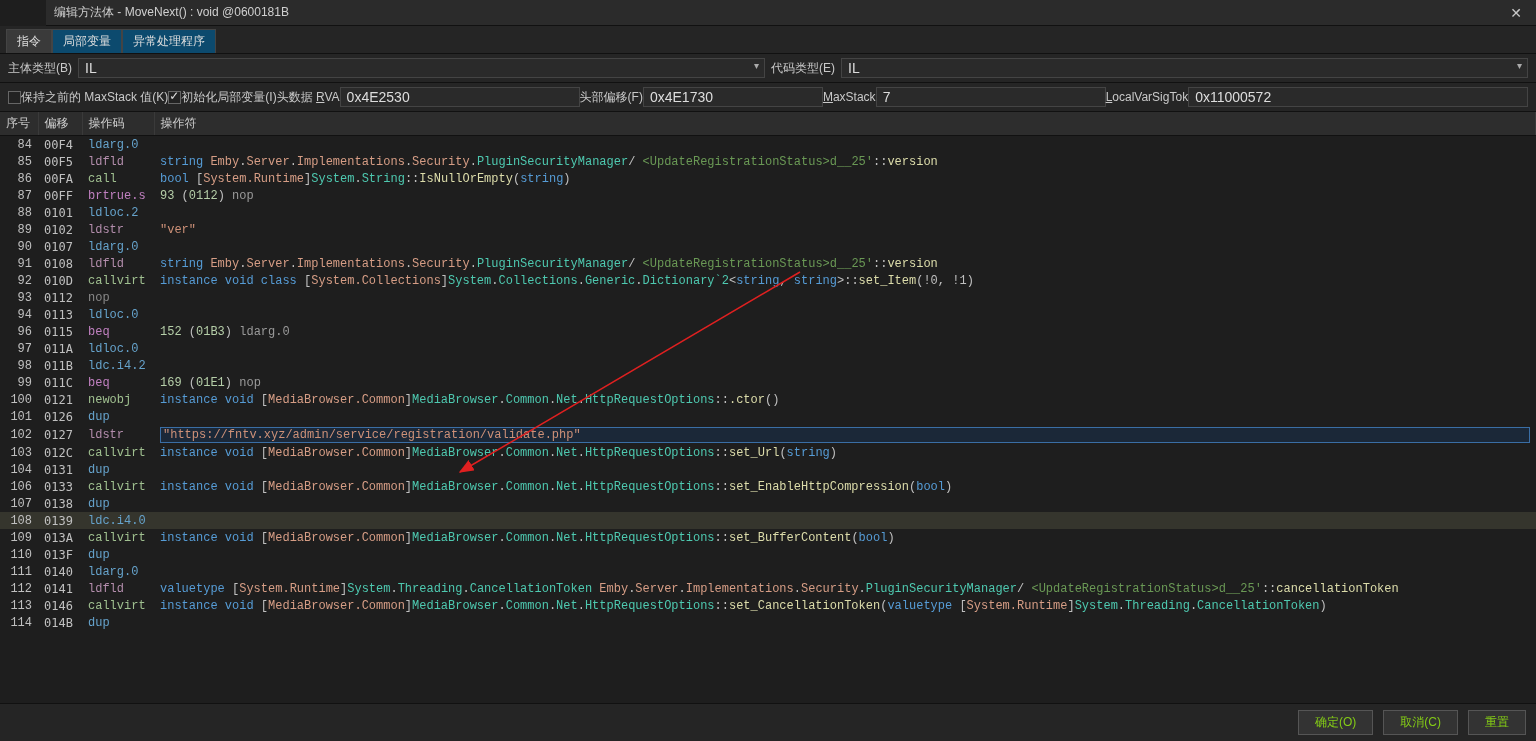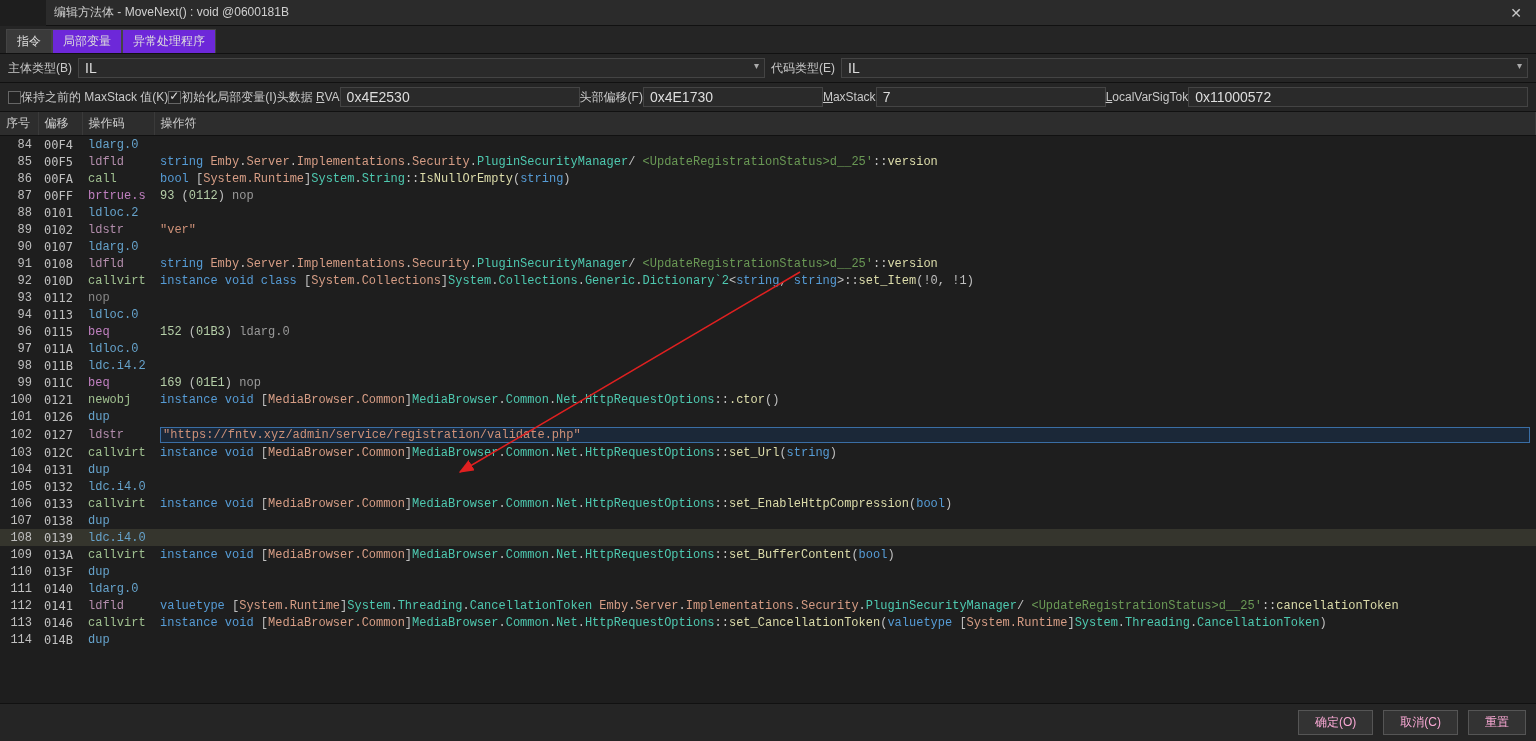--- a/index.html
+++ b/index.html
@@ -31,21 +31,21 @@
   }
   .tabs {
     display: flex;
     background: #252525;
     border-bottom: 1px solid #111;
     padding-left: 6px;
   }
   .tab {
     padding: 3px 10px;
     margin-top: 3px;
-    background: #6d28d9;
+    background: #0c4a6e;
     border: 1px solid #444;
     border-bottom: none;
     color: #ddd;
     cursor: pointer;
     font-size: 12px;
   }
   .tab.active { background: #3a3a3a; }
   .tab + .tab {}
   .formrow1 {
     display: flex;
@@ -155,21 +155,21 @@
     display: flex;
     justify-content: flex-end;
     gap: 10px;
     padding: 6px 10px;
     background: #252525;
     border-top: 1px solid #111;
   }
   .btn {
     background: #333;
     border: 1px solid #555;
-    color: #f9a8d4;
+    color: #84cc16;
     padding: 3px 16px;
     cursor: pointer;
     font-size: 12px;
   }
   .fx1 { flex: 1; }
 </style>
 </head>
 <body>
 
 <div class="titlebar">
@@ -340,26 +340,20 @@
           <td class="col-op"><span class="opcode call">callvirt</span></td>
           <td class="operand"><span class="kw">instance void</span> [<span class="nsA">MediaBrowser.Common</span>]<span class="nsB">MediaBrowser</span>.<span class="nsB">Common</span>.<span class="nsB">Net</span>.<span class="nsB">HttpRequestOptions</span>::<span class="mem">set_Url</span>(<span class="kw">string</span>)</td>
         </tr>
         <tr class="row">
           <td class="col-idx">104</td>
           <td class="col-off">0131</td>
           <td class="col-op"><span class="opcode load">dup</span></td>
           <td class="operand"></td>
         </tr>
         <tr class="row">
-          <td class="col-idx">105</td>
-          <td class="col-off">0132</td>
-          <td class="col-op"><span class="opcode load">ldc.i4.0</span></td>
-          <td class="operand"></td>
-        </tr>
-        <tr class="row">
           <td class="col-idx">106</td>
           <td class="col-off">0133</td>
           <td class="col-op"><span class="opcode call">callvirt</span></td>
           <td class="operand"><span class="kw">instance void</span> [<span class="nsA">MediaBrowser.Common</span>]<span class="nsB">MediaBrowser</span>.<span class="nsB">Common</span>.<span class="nsB">Net</span>.<span class="nsB">HttpRequestOptions</span>::<span class="mem">set_EnableHttpCompression</span>(<span class="kw">bool</span>)</td>
         </tr>
         <tr class="row">
           <td class="col-idx">107</td>
           <td class="col-off">0138</td>
           <td class="col-op"><span class="opcode load">dup</span></td>
           <td class="operand"></td>

